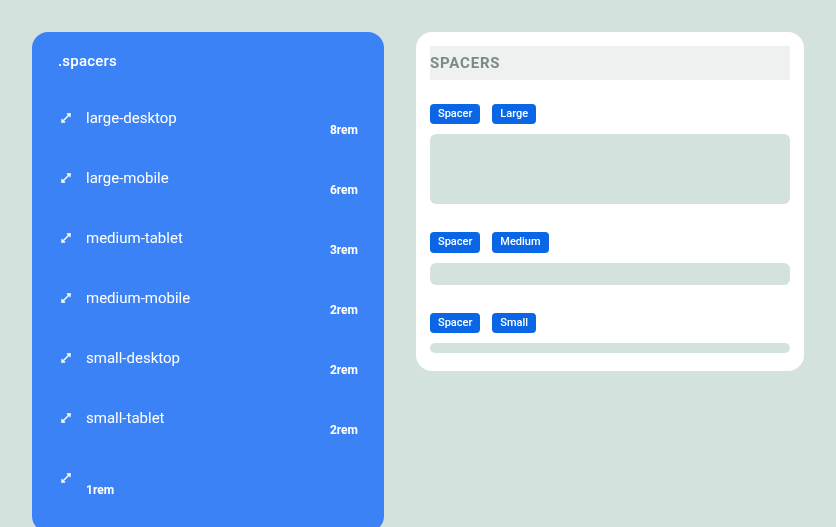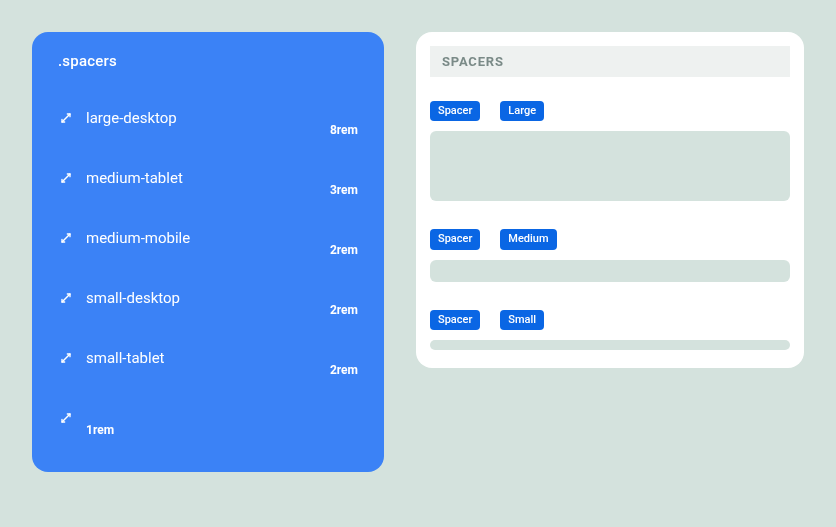--- a/index.html
+++ b/index.html
@@ -56,34 +56,34 @@
   
   .right-panel {
     background: #fff;
     border-radius: 16px;
     width: 388px;
     padding: 14px 14px 18px 14px;
   }
   .right-header {
     background: #eef1f0;
     color: #7a8a87;
-    font-size: 13px;
+    font-size: 15px;
     font-weight: 700;
     letter-spacing: 0.8px;
-    padding: 8px 12px;
+    padding: 8px 0;
     border-radius: 0;
     margin-bottom: 24px;
   }
   .example-block {
     margin-bottom: 28px;
   }
   .example-block:last-child { margin-bottom: 0; }
   .tags {
     display: flex;
-    gap: 20px;
+    gap: 12px;
     margin-bottom: 10px;
   }
   .tag {
     background: #0a66e4;
     color: #fff;
     font-size: 11px;
     font-weight: 500;
     padding: 3px 8px;
     border-radius: 4px;
     line-height: 1.3;
@@ -106,20 +106,31 @@
       <div class="spacer-row">
         <span class="spacer-icon">
           <svg width="16" height="16" viewBox="0 0 24 24" fill="none" stroke="#ffffff" stroke-width="2" stroke-linecap="round" stroke-linejoin="round">
             <line x1="6" y1="18" x2="18" y2="6"></line>
             <polyline points="14 6 18 6 18 10"></polyline>
             <polyline points="10 18 6 18 6 14"></polyline>
           </svg>
         </span>
         <span class="spacer-name">large-desktop</span>
         <span class="spacer-value">8rem</span>
+      </div>
+      <div class="spacer-row">
+        <span class="spacer-icon">
+          <svg width="16" height="16" viewBox="0 0 24 24" fill="none" stroke="#ffffff" stroke-width="2" stroke-linecap="round" stroke-linejoin="round">
+            <line x1="6" y1="18" x2="18" y2="6"></line>
+            <polyline points="14 6 18 6 18 10"></polyline>
+            <polyline points="10 18 6 18 6 14"></polyline>
+          </svg>
+        </span>
+        <span class="spacer-name">large-mobile</span>
+        <span class="spacer-value">6rem</span>
       </div>
       <div class="spacer-row">
         <span class="spacer-icon">
           <svg width="16" height="16" viewBox="0 0 24 24" fill="none" stroke="#ffffff" stroke-width="2" stroke-linecap="round" stroke-linejoin="round">
             <line x1="6" y1="18" x2="18" y2="6"></line>
             <polyline points="14 6 18 6 18 10"></polyline>
             <polyline points="10 18 6 18 6 14"></polyline>
           </svg>
         </span>
         <span class="spacer-name">medium-tablet</span>

